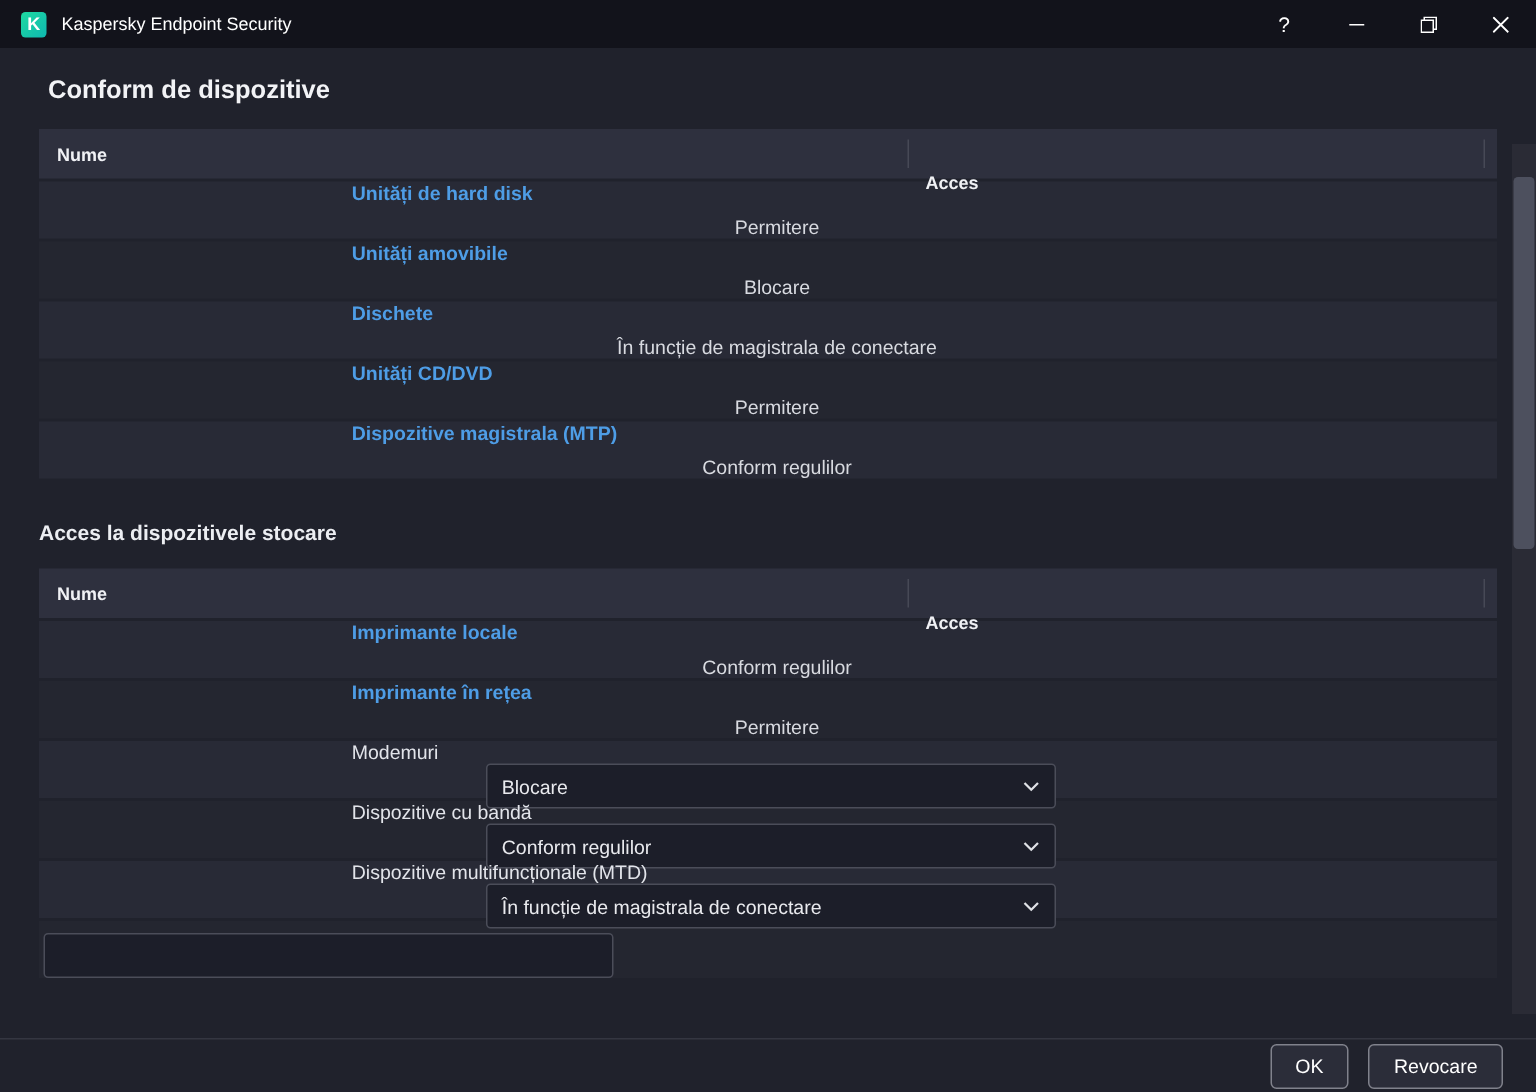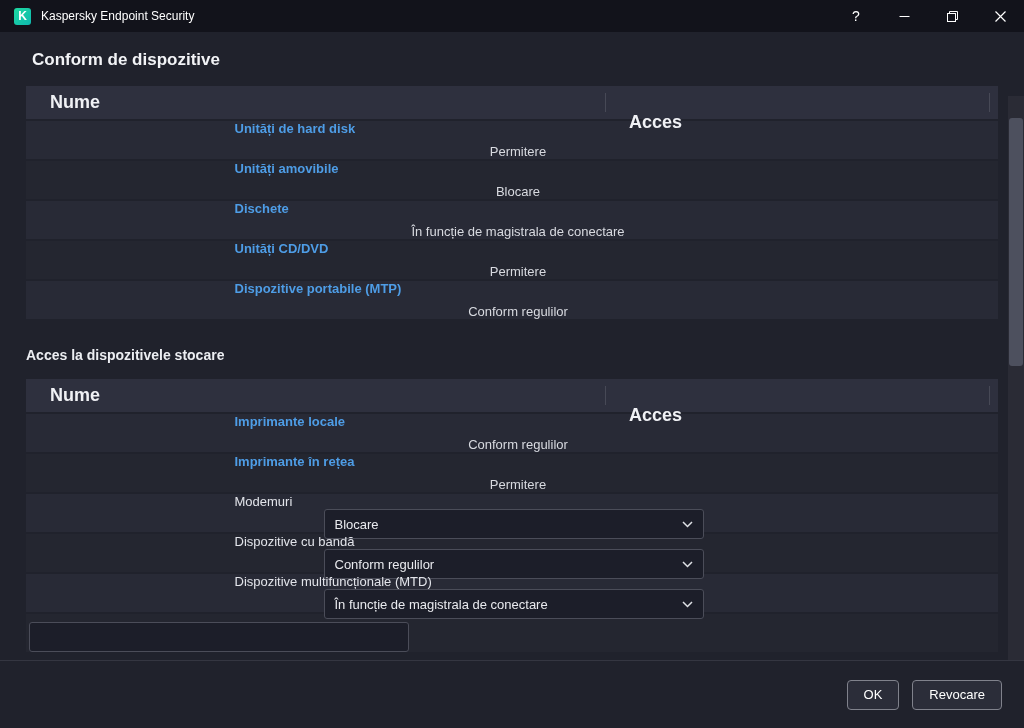--- a/index.html
+++ b/index.html
@@ -37,22 +37,22 @@
   .content {
     position: absolute; top: 32px; left: 0; right: 0; bottom: 52px;
     overflow: hidden; padding: 0 26px;
   }
   .page-title { font-size: 17px; font-weight: bold; color: #f2f3f6; margin: 18px 0 0 6px; }
   .section-heading { font-size: 14px; font-weight: bold; color: #eceef2; margin-top: 28px; }
 
   .tbl { margin-top: 16px; width: 972px; }
   .thead { height: 33px; background: #2e303e; display: flex; position: relative; margin-bottom: 2px; }
   .th {
-    font-size: 18px; font-weight: bold; color: #f0f1f5;
-    display: flex; align-items: center; padding-left: 24px;
+    font-size: 12px; font-weight: bold; color: #f0f1f5;
+    display: flex; align-items: center; padding-left: 12px;
   }
   .col-name { width: 579px; }
   .col-access { flex: 1; margin-top: 36px; }
   .vdiv { position: absolute; top: 7px; bottom: 7px; width: 1px; background: #474956; }
 
   .row { height: 38px; margin-bottom: 2px; display: flex; align-items: center; flex-direction: column; }
   .row.odd  { background: #282a36; }
   .row.even { background: #242630; }
   .row.partial { height: 38px; align-items: flex-start; }
   .cell-name { width: 579px; padding-left: 12px; font-size: 13px; color: #e2e4ea; }
@@ -74,21 +74,21 @@
     position: absolute; top: 96px; right: 0; width: 16px; height: 580px;
     background: #2a2b35;
   }
   .scroll-thumb {
     position: absolute; top: 22px; left: 1px; width: 14px; height: 248px;
     background: #4d505e; border-radius: 3px; cursor: pointer;
   }
 
   
   .footer {
-    position: absolute; left: 0; right: 0; bottom: 0; height: 68px;
+    position: absolute; left: 0; right: 0; bottom: 0; height: 36px;
     background: #20222c; border-top: 1px solid #343641;
     display: flex; align-items: center; justify-content: flex-end;
     gap: 13px; padding-right: 22px;
   }
   .btn {
     height: 30px; padding: 0 16px;
     background: #2b2d39; border: 1px solid #80828c; border-radius: 4px;
     color: #ffffff; font-size: 13px; cursor: pointer; font-family: inherit;
   }
 </style>
@@ -149,21 +149,21 @@
             <span>În funcție de magistrala de conectare</span>
           </div>
         </div>
         <div class="row even">
           <div class="cell-name"><span class="link">Unități CD/DVD</span></div>
           <div class="cell-access">
             <span>Permitere</span>
           </div>
         </div>
         <div class="row odd">
-          <div class="cell-name"><span class="link">Dispozitive portabile (MTP)</span></div>
+          <div class="cell-name"><span class="link">Dispozitive magistrala (MTP)</span></div>
           <div class="cell-access">
             <span>Conform regulilor</span>
           </div>
         </div>
       </div>
       <div class="section-heading">Acces la dispozitivele stocare</div>
       <div class="tbl">
         <div class="thead">
           <div class="th col-name">Nume</div>
           <div class="th col-access">Acces</div>

